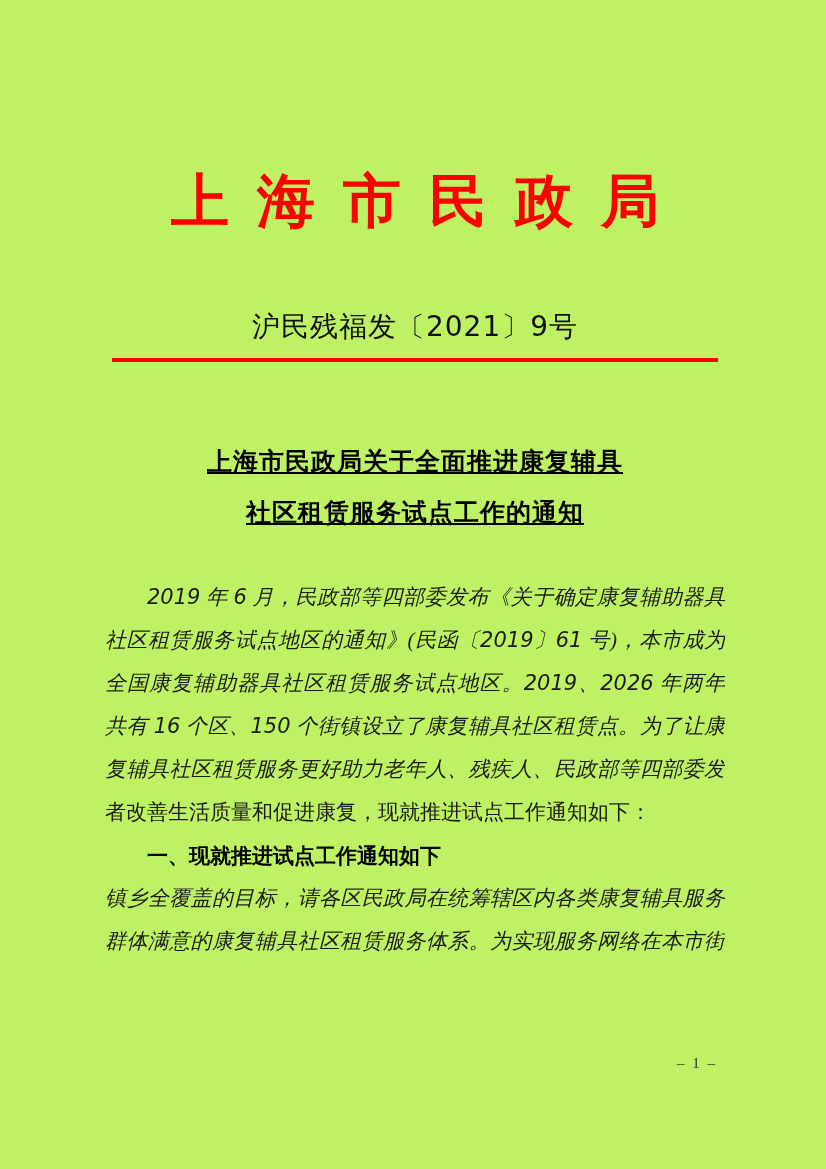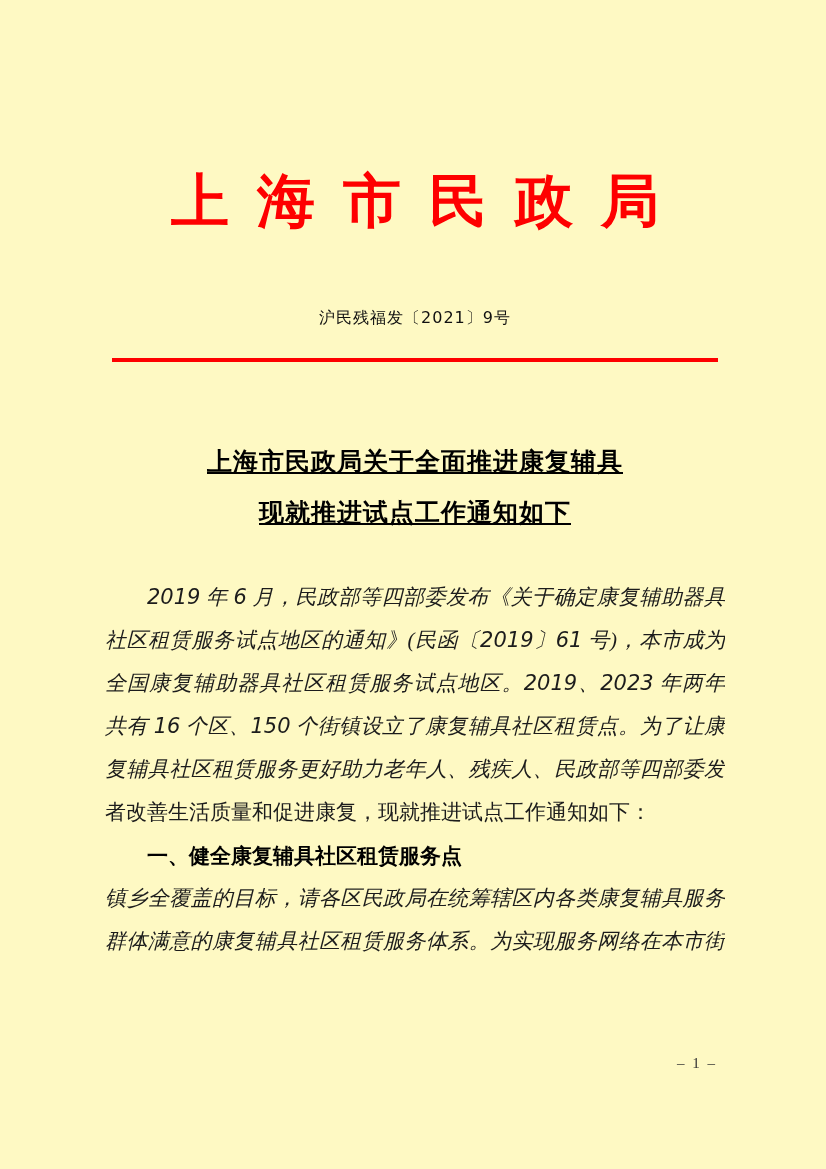--- a/index.html
+++ b/index.html
@@ -1,19 +1,19 @@
 <!DOCTYPE html>
 <html><head>
 <meta charset="utf-8">
 <style>
   html,body { margin:0; padding:0; background:#ffffff; }
   .page {
     position:relative;
     width:826px; height:1169px;
-    background:#fef9c3;
+    background:#bef264;
     font-family:"Liberation Serif","DejaVu Serif",serif;
     color:#1a1a1a;
     overflow:hidden;
     margin:0 auto;
   }
   .org-head {
     position:absolute;
     top:170px; left:85px; width:660px;
     text-align:center;
     font-size:58px;
@@ -21,21 +21,21 @@
     line-height:1.1;
     color:#fe0000;
     letter-spacing:28px;
     text-indent:28px;
     white-space:nowrap;
   }
   .doc-num {
     position:absolute;
     top:308px; left:105px; width:620px;
     text-align:center;
-    font-size:16px;
+    font-size:28px;
     color:#101010;
     letter-spacing:1px;
   }
   .red-rule {
     position:absolute;
     top:358px; left:112px;
     width:606px; height:4px;
     background:#fe0000;
   }
   .doc-title {
@@ -90,30 +90,30 @@
 <div class="page">
 
   <div class="org-head">上海市民政局</div>
 
   <div class="doc-num">沪民残福发〔<span class="num">2021</span>〕<span class="num">9</span>号</div>
 
   <div class="red-rule"></div>
 
   <div class="doc-title">
     <div>上海市民政局关于全面推进康复辅具</div>
-    <div>现就推进试点工作通知如下</div>
+    <div>社区租赁服务试点工作的通知</div>
   </div>
 
   <div class="body-text">
     <div class="bline fill indent"><span class="num">2019</span> 年 <span class="num">6</span> 月，民政部等四部委发布《关于确定康复辅助器具</div>
     <div class="bline fill">社区租赁服务试点地区的通知》(民函〔<span class="num">2019</span>〕<span class="num">61</span> 号)，本市成为</div>
-    <div class="bline fill">全国康复辅助器具社区租赁服务试点地区。<span class="num">2019</span>、<span class="num">2023</span> 年两年间，</div>
+    <div class="bline fill">全国康复辅助器具社区租赁服务试点地区。<span class="num">2019</span>、<span class="num">2026</span> 年两年间，</div>
     <div class="bline fill">共有 <span class="num">16</span> 个区、<span class="num">150</span> 个街镇设立了康复辅具社区租赁点。为了让康</div>
     <div class="bline fill">复辅具社区租赁服务更好助力老年人、残疾人、民政部等四部委发布</div>
     <div class="bline">者改善生活质量和促进康复，现就推进试点工作通知如下：</div>
-    <div class="bline heading indent">一、健全康复辅具社区租赁服务点</div>
+    <div class="bline heading indent">一、现就推进试点工作通知如下</div>
     <div class="bline fill">镇乡全覆盖的目标，请各区民政局在统筹辖区内各类康复辅具服务</div>
     <div class="bline fill">群体满意的康复辅具社区租赁服务体系。为实现服务网络在本市街</div>
   </div>
 
   <div class="page-num">– 1 –</div>
 
 </div>
 
 </body></html>

